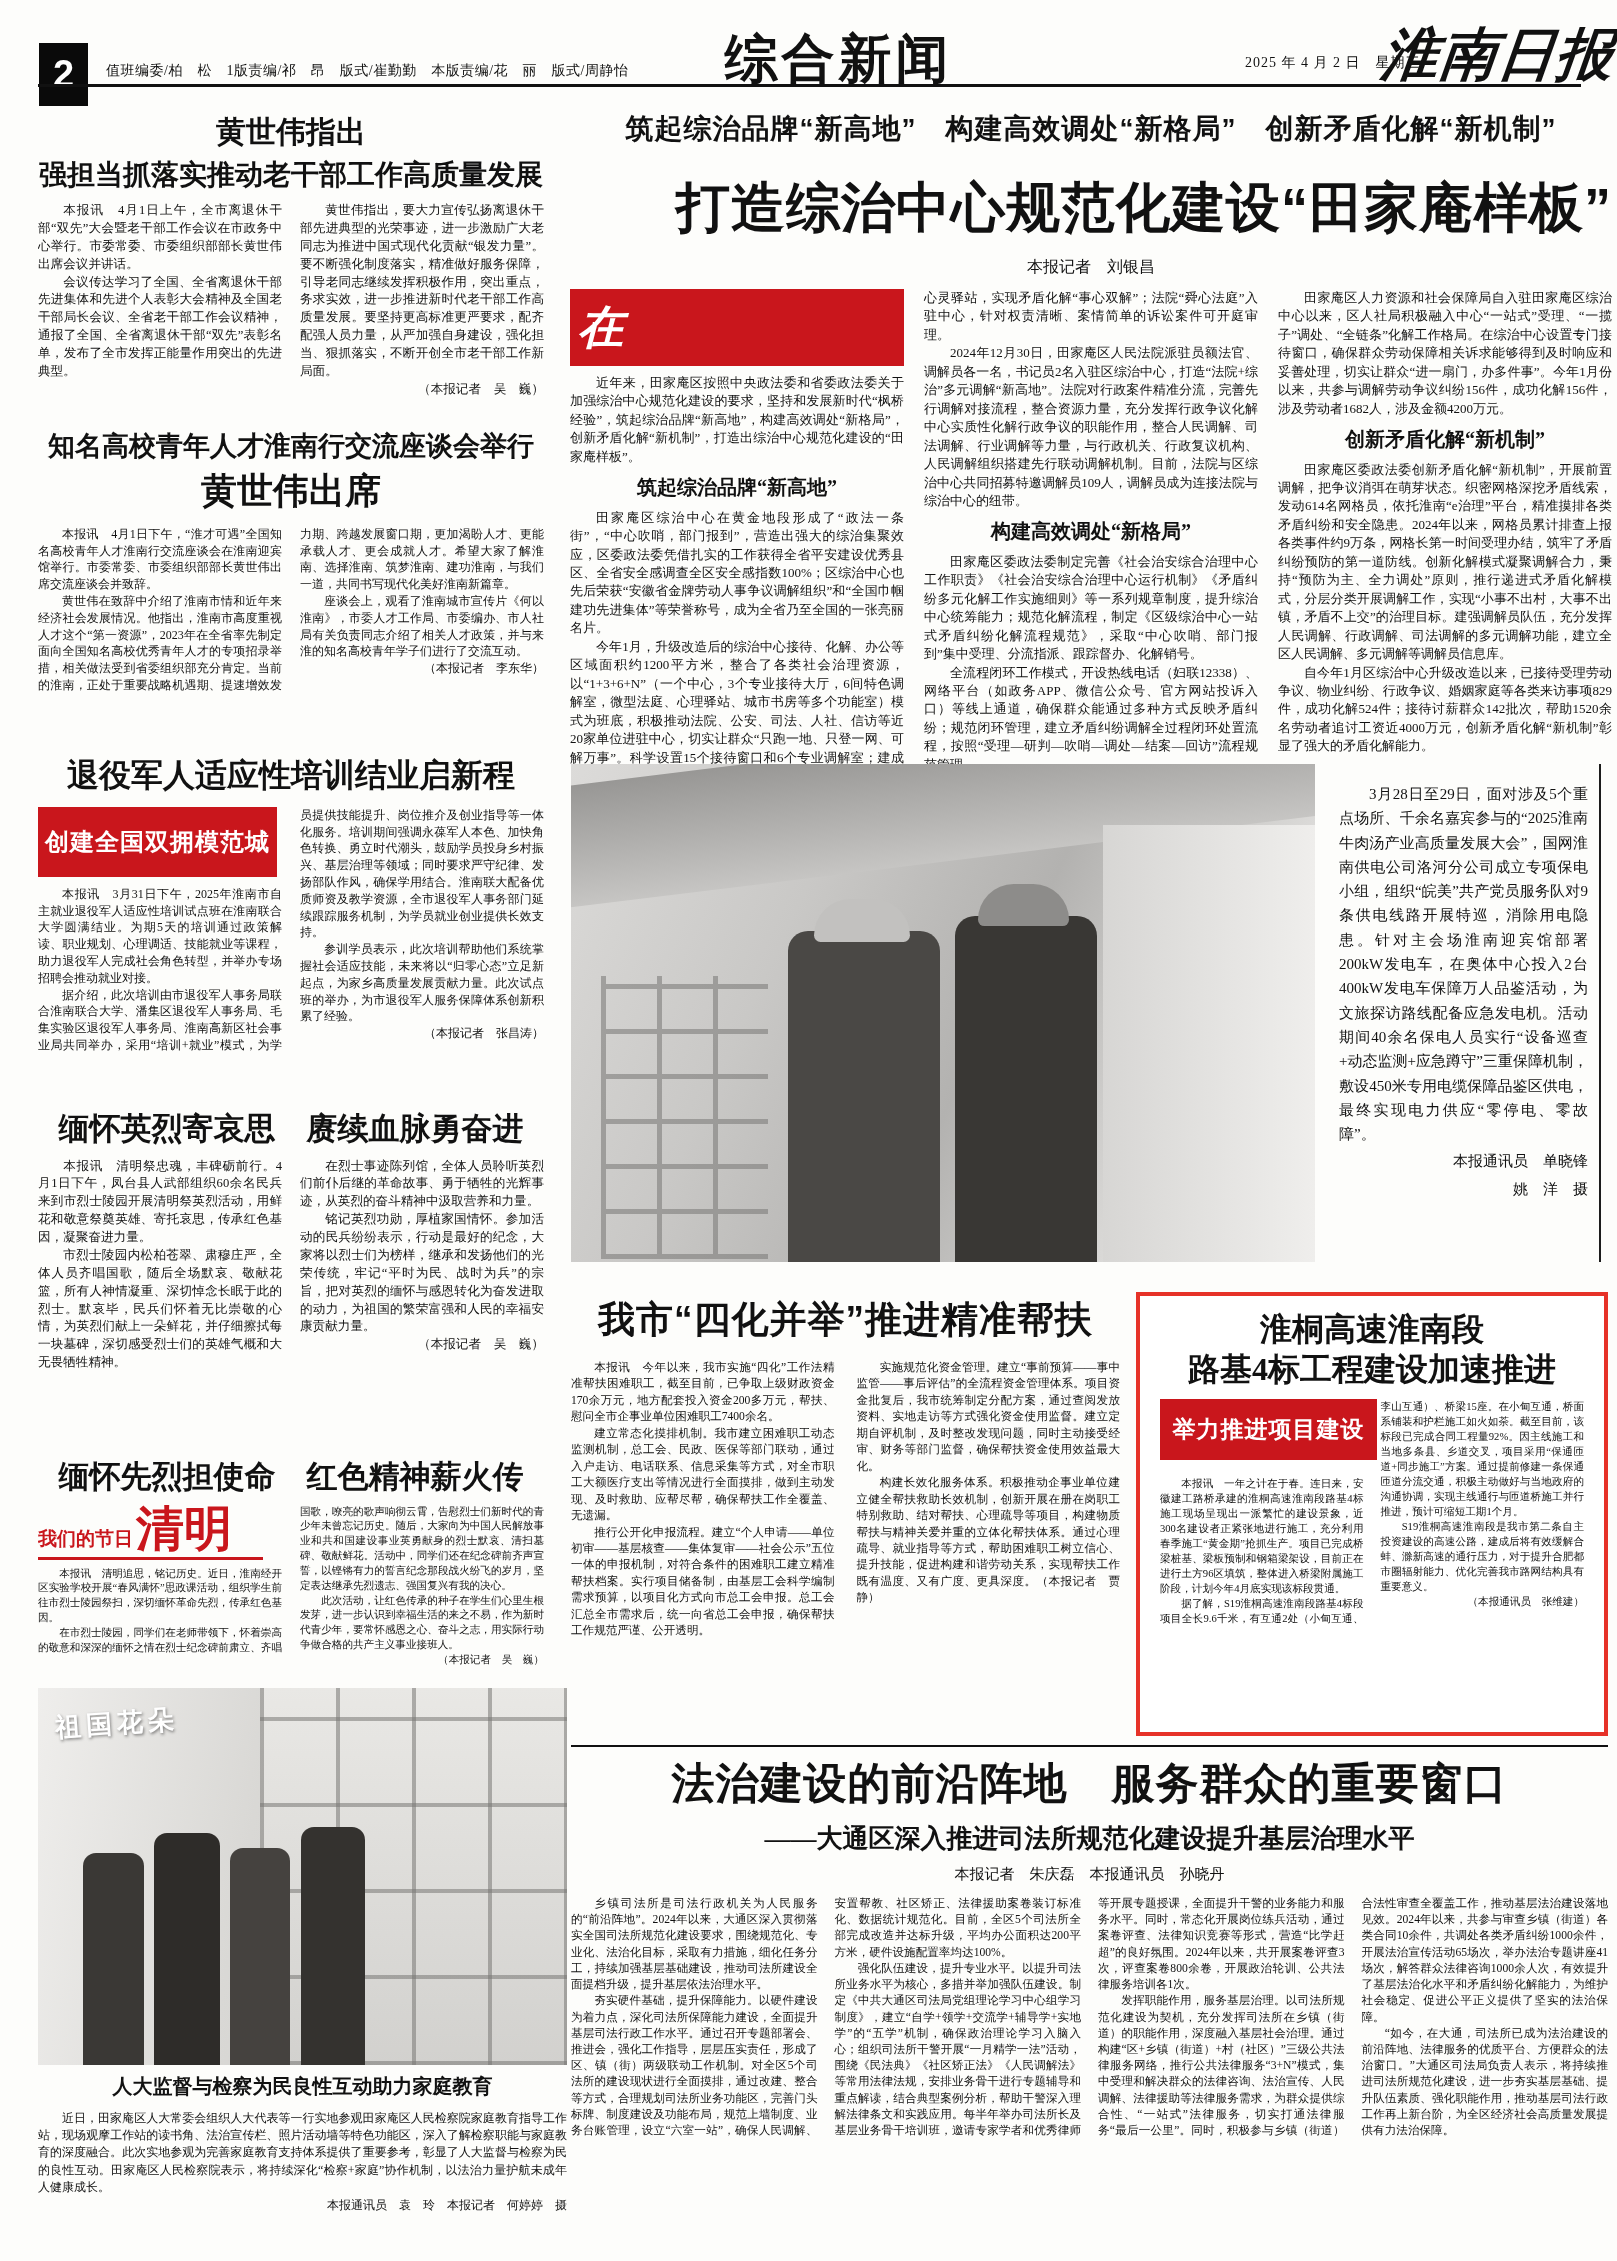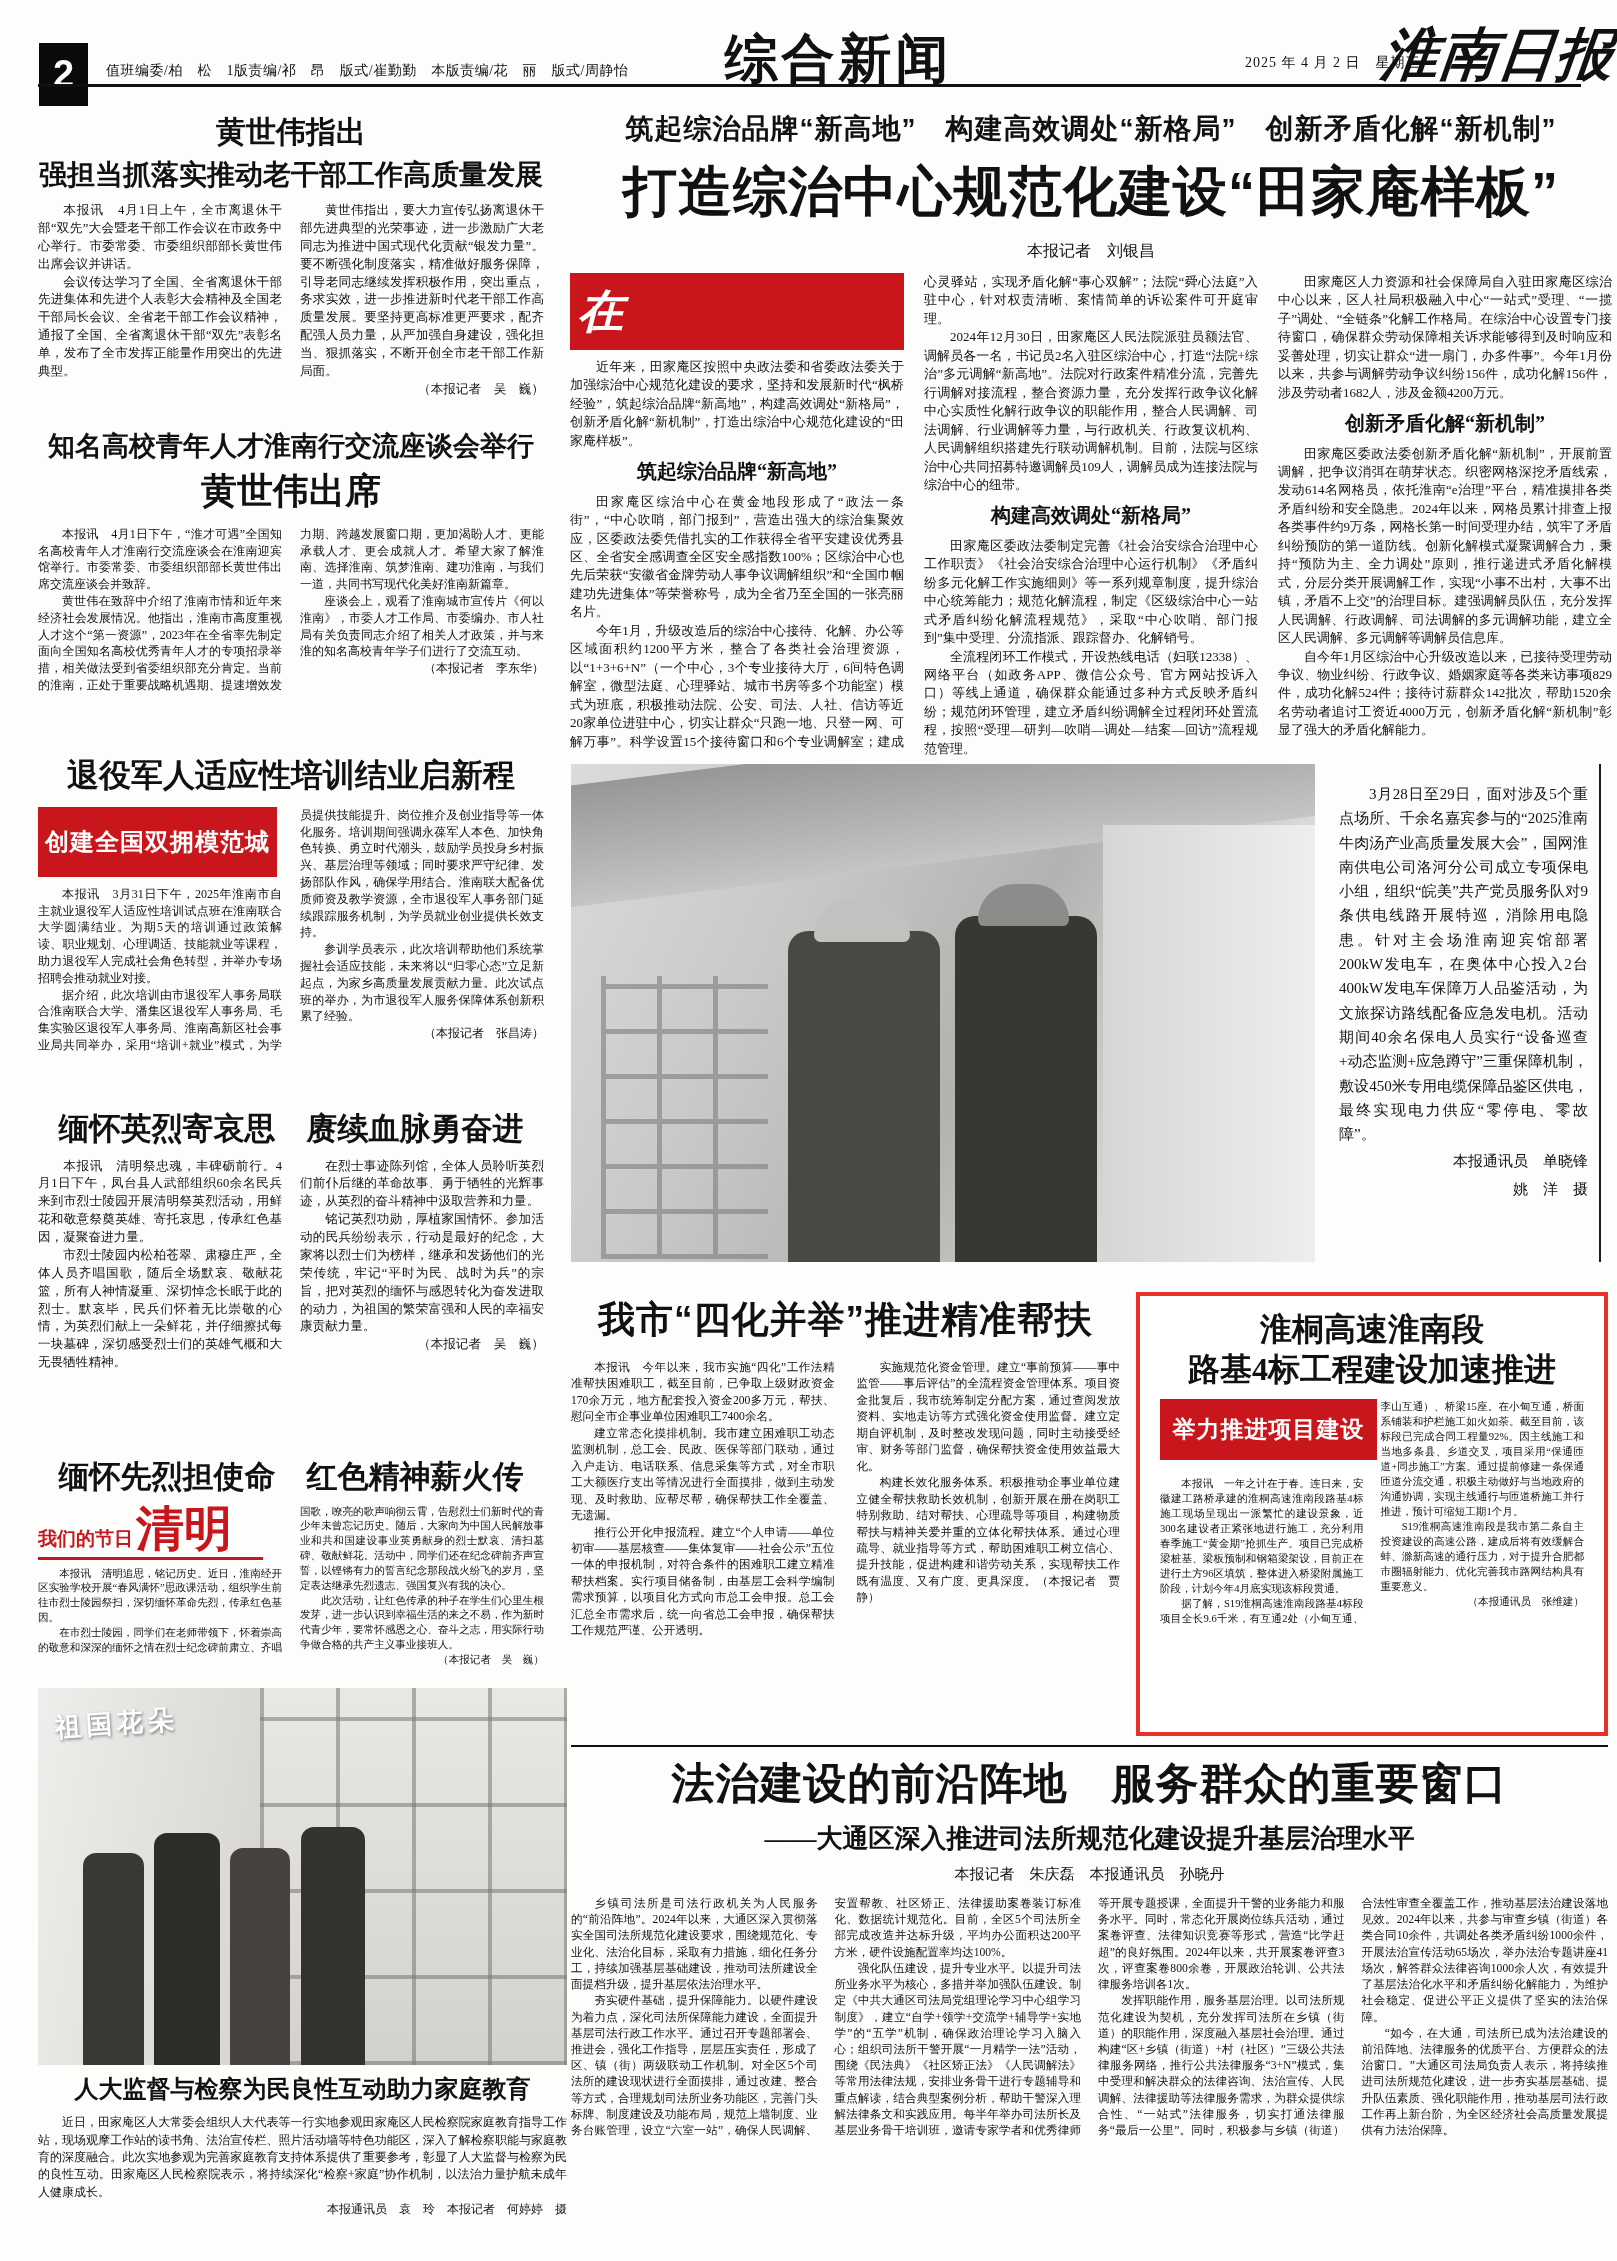--- a/index.html
+++ b/index.html
@@ -64,29 +64,29 @@
       linear-gradient(#e9e8e5,#d2d1ce); }
   .pl-fig { position:absolute; bottom:0; border-radius:13px 13px 0 0; background:#3a3835; }
   .pl-f1 { left:45px;  width:61px; height:212px; }
   .pl-f2 { left:116px; width:66px; height:232px; background:#2e2c29; }
   .pl-f3 { left:192px; width:60px; height:217px; background:#45423f; }
   .pl-f4 { left:263px; width:64px; height:238px; background:#34322f; }
   .pl-overlay { position:absolute; left:17px; top:18px; color:#fff; font-size:26px; font-weight:900;
     letter-spacing:5px; text-shadow:1px 1.5px 3px rgba(0,0,0,.45); transform:rotate(-4deg); }
 
   #a6 { left:38px; top:2075px; width:529px; }
-  #a6 .l-title { font-size:24px; font-family:"Liberation Sans","DejaVu Sans",sans-serif; }
+  #a6 .l-title { font-size:20px; font-family:"Liberation Sans","DejaVu Sans",sans-serif; }
   #a6 .body { margin-top:11px; height:109px; overflow:hidden; font-size:12px; line-height:1.45; text-align:justify; }
   #a6 .body p { text-indent:2em; }
 
   
   #lead { left:570px; top:110px; width:1042px; }
   #lead .kicker { text-align:center; font-size:28px; font-weight:900; letter-spacing:1px;
     font-family:"Liberation Sans","DejaVu Sans",sans-serif; }
-  #lead .title { text-align:center; font-size:54px; font-weight:900; margin-top:8px; letter-spacing:1px;
+  #lead .title { text-align:right; font-size:54px; font-weight:900; margin-top:24px; letter-spacing:1px;
     font-family:"Liberation Sans","DejaVu Sans",sans-serif; }
   #lead .byline { text-align:center; font-size:16px; margin-top:12px; }
   #lead .cols { margin-top:11px; height:511px; column-count:3; column-gap:20px;
     font-size:13px; line-height:1.42; }
   #lead .subhead { font-size:20px; }
   .banner { display:flex; background:#c9161c; color:#fff; height:77px; margin-bottom:8px; }
   .banner-zai { width:61px; display:flex; align-items:center; justify-content:center;
     font-size:46px; font-weight:900; font-style:italic; }
   .banner-body { flex:1; display:flex; flex-direction:column; justify-content:center; }
   .banner-line1 { font-size:15px; font-weight:bold; letter-spacing:2px; }

